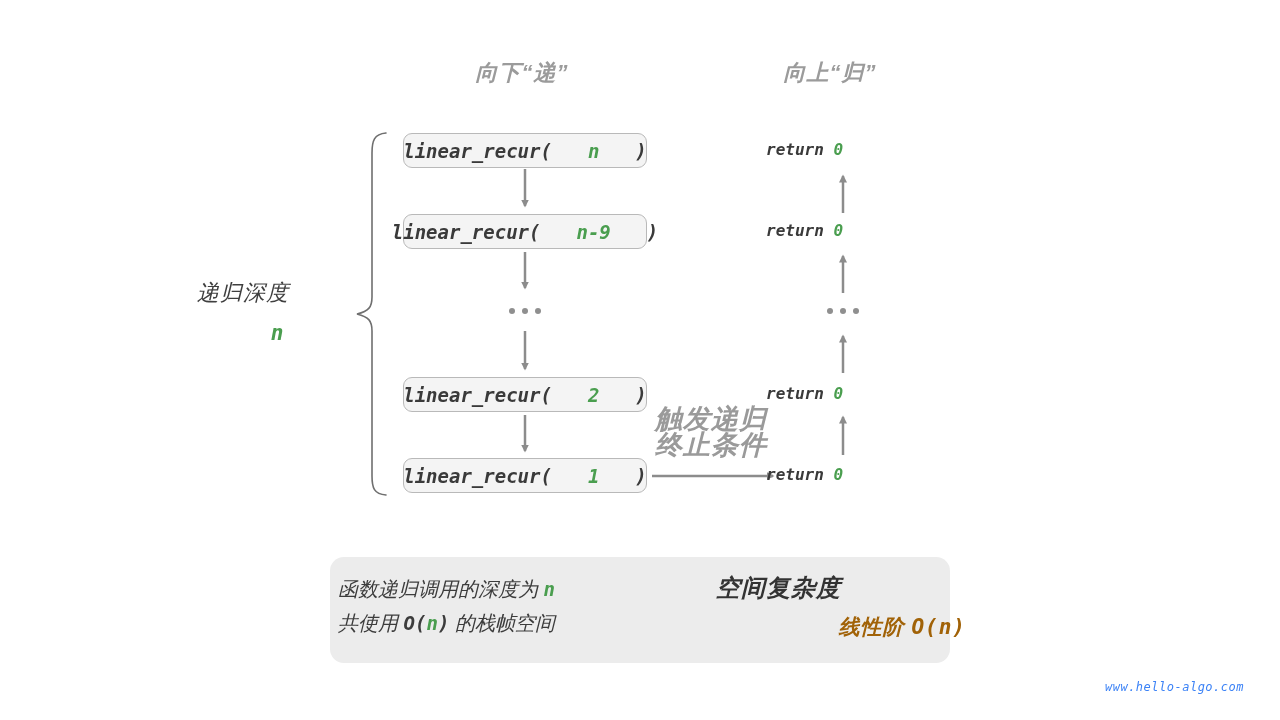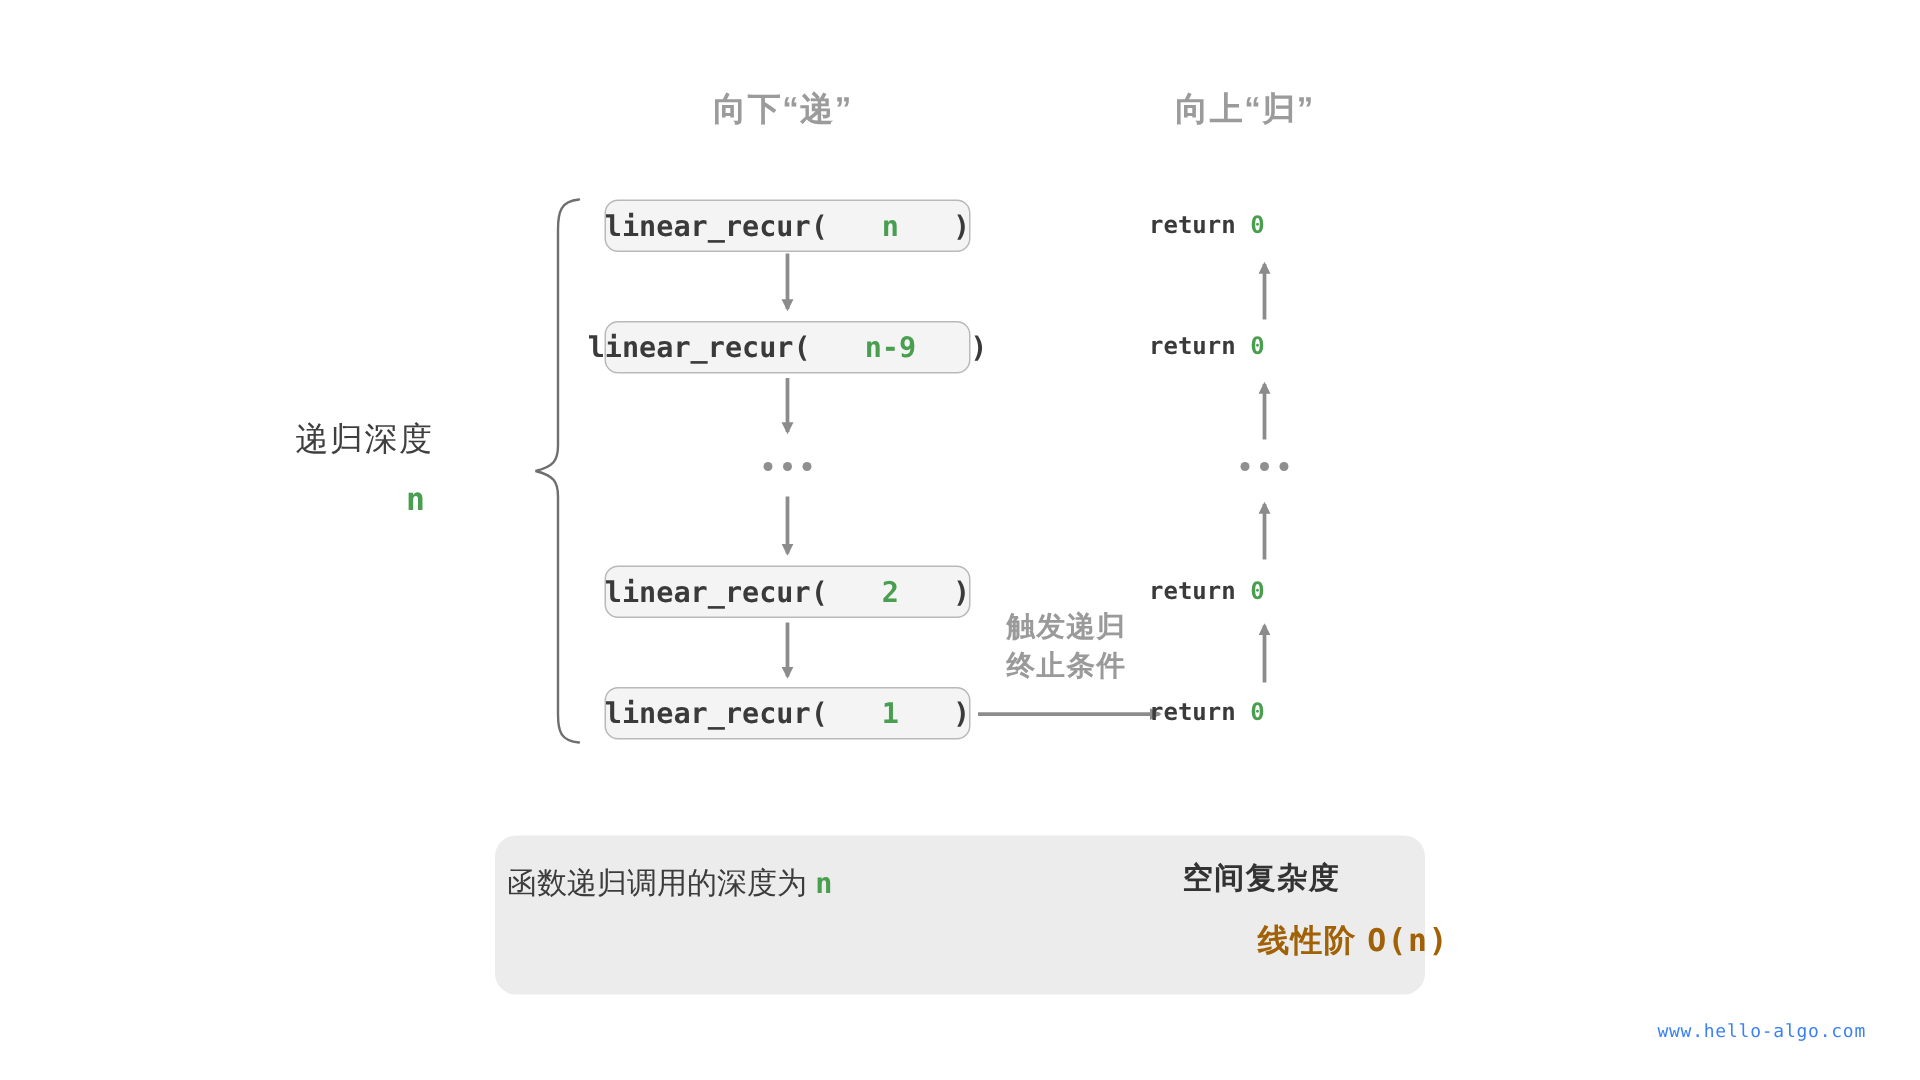--- a/index.html
+++ b/index.html
@@ -2,21 +2,21 @@
 <html><head>
 <meta charset="utf-8">
 <style>
   * { box-sizing: border-box; }
   html,body { margin:0; padding:0; }
   body {
     width:1280px; height:720px; background:#ffffff;
     font-family:"Liberation Sans", sans-serif;
     overflow:hidden;
   }
-  .stage { position:relative; width:1280px; height:720px; background:#ffffff; }
+  .stage { position:relative; width:1280px; height:720px; background:#ffffff;font-style:italic; }
 
   .mono { font-family:"DejaVu Sans Mono", monospace; }
 
   .hdr {
     position:absolute; top:58px; transform:translateX(-50%);
     font-size:22px; font-weight:bold; color:#9b9b9b;
     letter-spacing:1px; white-space:nowrap;
   }
 
   svg.layer { position:absolute; left:0; top:0; width:1280px; height:720px; }
@@ -42,37 +42,37 @@
     letter-spacing:1px;
   }
   .depth-n {
     position:absolute; left:197px; top:321px; width:160px;
     text-align:center; font-family:"DejaVu Sans Mono", monospace;
     font-size:21px; font-weight:bold; color:#4a9e4f;
   }
 
   .trigger {
     position:absolute; left:631px; top:406px; width:160px;
-    text-align:center; color:#9a9a9a; font-size:19px; font-weight:bold;
+    text-align:center; color:#9a9a9a; font-size:27px; font-weight:bold;
     line-height:26px; letter-spacing:1px;
   }
 
   .summary-card {
     position:absolute; left:330px; top:557px; width:620px; height:106px;
     background:#ececec; border-radius:14px;
   }
   .sum-left {
     position:absolute; left:338px; top:572px; width:260px; height:76px;
     color:#3c3c3c; font-size:20px; line-height:34px;
     white-space:nowrap; width:260px;
   }
   .sum-left .mono { font-size:19px; font-weight:600; }
   .sum-right-1 {
     position:absolute; left:716px; top:572px; width:250px;
-    text-align:center; color:#333333; font-size:20px; font-weight:bold;
+    color:#333333; font-size:24px; font-weight:bold;
     letter-spacing:1px; white-space:nowrap;
   }
   .sum-right-2 {
     position:absolute; left:716px; top:613px; width:250px;
     text-align:right; color:#a16207; font-size:21px; font-weight:bold;
     letter-spacing:1px; white-space:nowrap;
   }
   .sum-right-2 .mono { font-size:21px; font-weight:bold; }
 
   .watermark {
@@ -138,19 +138,20 @@
   <div class="ret" style="top:462px;"><span>return </span><span class="green">0</span></div>
 
   <div class="trigger">
     <div>触发递归</div>
     <div>终止条件</div>
   </div>
 
   <div class="summary-card"></div>
   <div class="sum-left">
     <div><span>函数递归调用的深度为 </span><span class="mono green">n</span></div>
+    <div><span>共使用 </span><span class="mono">O(</span><span class="mono green">n</span><span class="mono">)</span><span> 的栈帧空间</span></div>
   </div>
   <div class="sum-right-1">空间复杂度</div>
   <div class="sum-right-2"><span>线性阶 </span><span class="mono">O(n)</span></div>
 
   <div class="watermark">www.hello-algo.com</div>
 
 </div>
 
 </body></html>

